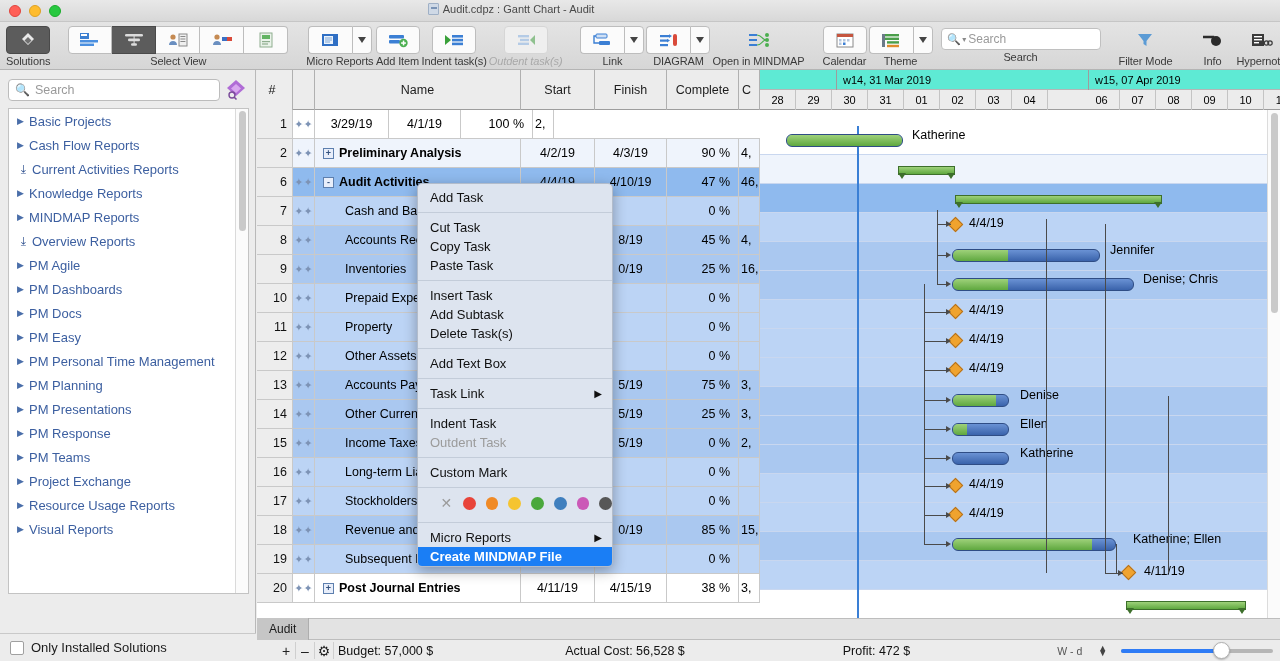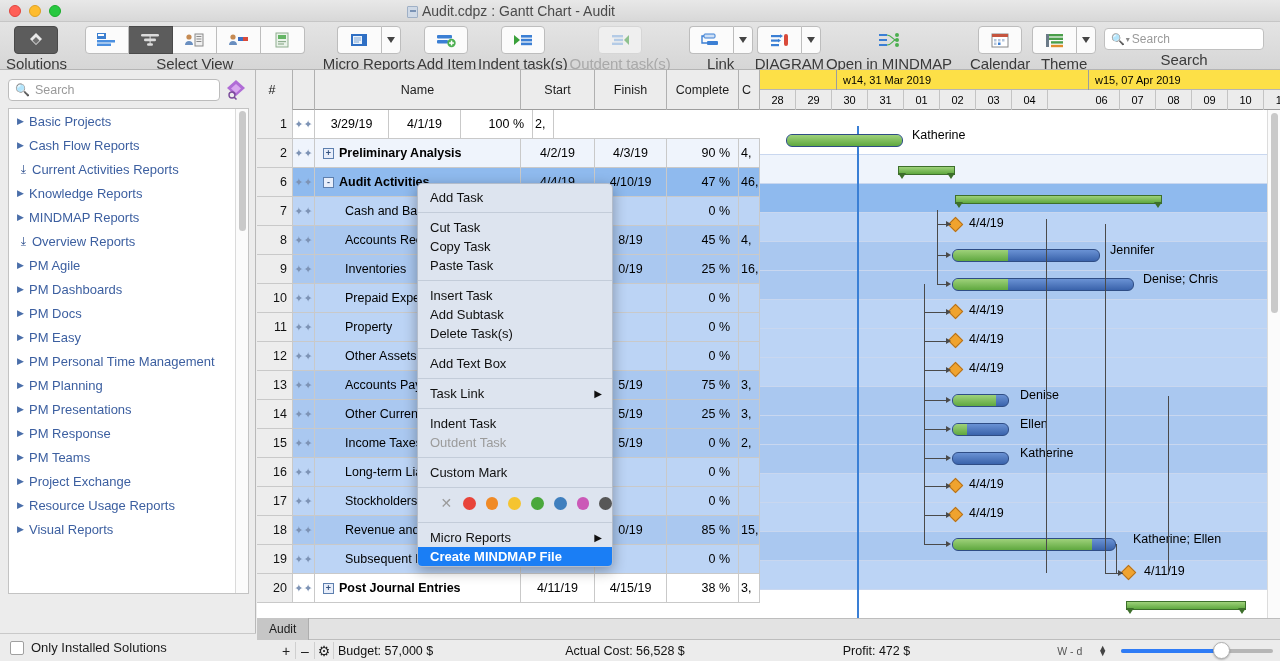--- a/index.html
+++ b/index.html
@@ -19,42 +19,42 @@
     background: linear-gradient(#e8e8e8,#d8d8d8);
     border-bottom:1px solid #c6c6c6;
   }
   .traffic{ position:absolute; left:9px; top:5px; display:flex; gap:8px; }
   .traffic i{ width:12px; height:12px; border-radius:50%; display:block; }
   .t-red{ background:#ff5f57; border:.5px solid #e0443e;}
   .t-yel{ background:#febc2e; border:.5px solid #dea123;}
   .t-grn{ background:#28c840; border:.5px solid #1aad2b;}
   .title-text{
     position:absolute; left:0; top:3px; width:1022px; text-align:center;
-    font-size:14px; color:#4a4a4a; white-space:nowrap;
+    font-size:11px; color:#4a4a4a; white-space:nowrap;
   }
   .title-doc-icon{
     display:inline-block; width:11px; height:12px; vertical-align:-2px;
     margin-right:4px; background:#cfd9e6; border:1px solid #9fb0c6; border-radius:1px;
     position:relative;
   }
   .title-doc-icon::after{
     content:''; position:absolute; left:2px; top:3px; width:6px;height:2px;background:#7a93b5;
   }
 
   
   .toolbar{
     position:absolute; left:0; top:22px; width:1280px; height:48px;
     background: linear-gradient(#e4e4e4,#d6d6d6);
     border-bottom:1px solid #b4b4b4;
     display:flex; align-items:flex-start; padding-left:6px;
   }
   .tgroup{ display:flex; flex-direction:column; align-items:center; margin-right:2px;}
   .tgroup .row{ display:flex; align-items:center; }
-  .tlabel{ font-size:15px; color:#3a3a3a; margin-top:1px; white-space:nowrap; letter-spacing:-0.1px;}
-  .tlabel.dim{ color:#a9a9a9; }
+  .tlabel{ font-size:11px; color:#3a3a3a; margin-top:1px; white-space:nowrap; letter-spacing:-0.1px;}
+  .tlabel.dim{ color:#a9a9a9;font-style:italic; }
 
   .tbtn{
     width:44px; height:28px; margin-top:4px;
     background:#fbfbfb; border:1px solid #bdbdbd; border-radius:4px;
     display:flex; align-items:center; justify-content:center;
     position:relative;
   }
   .tbtn.dark{ background:#5c5c5c; border-color:#4a4a4a; }
   .tbtn.disabled{ background:#efefef; border-color:#d6d6d6; }
   .tbtn.flat{ border:none; background:transparent; }
@@ -142,21 +142,21 @@
     display:inline-block; width:11px;height:11px;border:1px solid #5d7fae;background:#e8eefa;
     font-size:9px; line-height:9px; text-align:center; color:#33527f; margin-right:5px;
     vertical-align:1px;
   }
   .gantticon{ color:#7d93b5; font-size:11px; }
 
   
   .gantt{
     position:absolute; left:503px; top:0; width:520px; height:548px; background:#fff; overflow:hidden;
   }
-  .g-head1{ position:absolute; left:0;top:0; height:20px; width:100%; background:#fde047; border-bottom:1px solid #b5b5b5;}
+  .g-head1{ position:absolute; left:0;top:0; height:20px; width:100%; background:#5eead4; border-bottom:1px solid #b5b5b5;}
   .g-head2{ position:absolute; left:0;top:20px; height:20px; width:100%; background:#ececec; border-bottom:1px solid #9d9d9d;}
   .wlab{ position:absolute; top:0; height:20px; line-height:20px; font-size:11px; padding-left:6px; border-right:1px solid #9d9d9d;}
   .dlab{ position:absolute; top:0; height:20px; line-height:20px; width:36px; text-align:center; font-size:11px; border-right:1px solid #c4c4c4;}
   .g-body{ position:absolute; left:0; top:56px; width:520px; height:508px;}
   .gcol{ position:absolute; top:0; bottom:0; width:36px; border-right:1px solid #d6dff0;}
   .gcol.we{ background:#cddcf3;}
   .grow{ position:absolute; left:0; width:520px; height:29px; border-bottom:1px solid #c9d7ef;}
   .grow.sel{ background:#aac8f0;}
   .grow.sel2{ background:#bcd4f5;}
   .grow.alt{ background:#eff4fc;}

